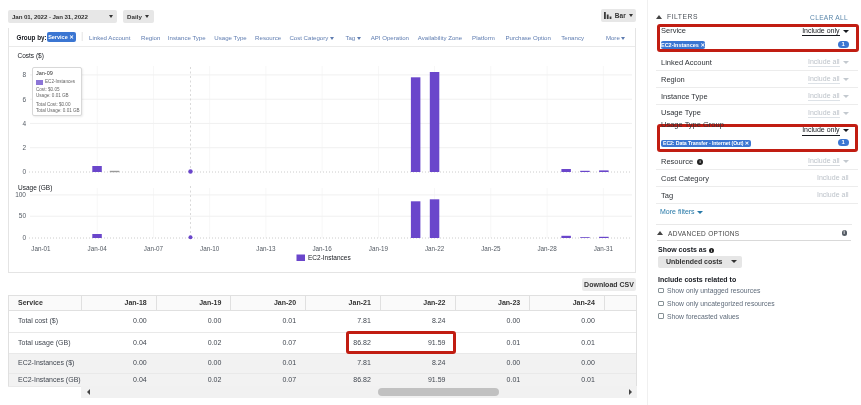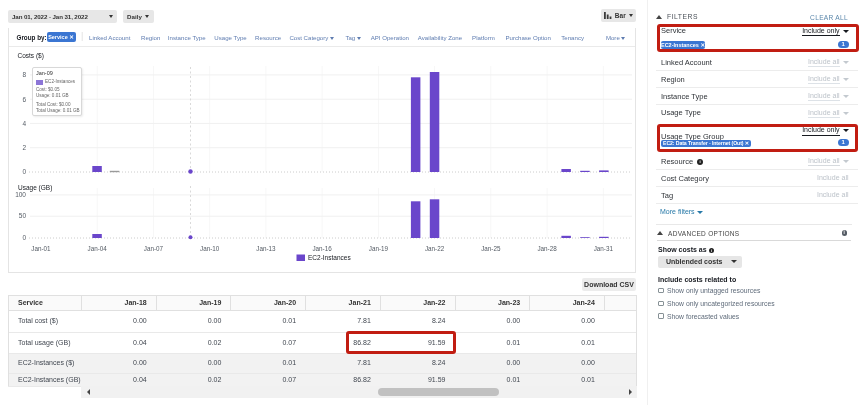--- a/index.html
+++ b/index.html
@@ -275,21 +275,21 @@
   </div>
 <div class="a divR" style="top:103.5px"></div>
 
 <div class="a lbl" style="left:661px;top:108px">Usage Type</div>
 <div class="a rv" style="left:749px;top:108.5px;width:99.5px">
     <span class="inc-all" style="border-bottom:1px solid #dde2e7">Include all</span>
     <span class="caret" style="border-top-color:#c3c9cf;border-top-width:3.5px;margin-left:3px"></span>
   </div>
 
 <div class="a redbox" style="left:657px;top:123.5px;width:201px;height:28.5px"></div>
-<div class="a lbl" style="left:661px;top:132px">Usage Type Group</div>
+<div class="a lbl" style="left:661px;top:120px">Usage Type Group</div>
 <div class="a rv" style="left:749px;top:126px;width:99.5px">
     <span class="inc-only">Include only</span>
     <span class="caret" style="border-top-color:#16191f;border-top-width:3.5px;margin-left:3px"></span>
   </div>
 <div class="a chip" style="left:661px;top:139.5px;width:90px;height:7.5px;font-size:5.2px;letter-spacing:-0.1px">EC2: Data Transfer - Internet (Out)&nbsp;✕</div>
 <div class="a badge" style="left:837.5px;top:138.5px;width:11.5px;height:7.5px;line-height:7.5px;border-radius:4px">1</div>
 
 <div class="a lbl" style="left:661px;top:156.5px">Resource&nbsp;&nbsp;<span style="display:inline-block;width:5.5px;height:5.5px;border-radius:3px;background:#222;color:#fff;font-size:4.2px;text-align:center;line-height:5.5px;font-weight:bold;vertical-align:0.5px">i</span></div>
 <div class="a rv" style="left:749px;top:157px;width:99.5px">
     <span class="inc-all" style="border-bottom:1px solid #d6dade">Include all</span>

